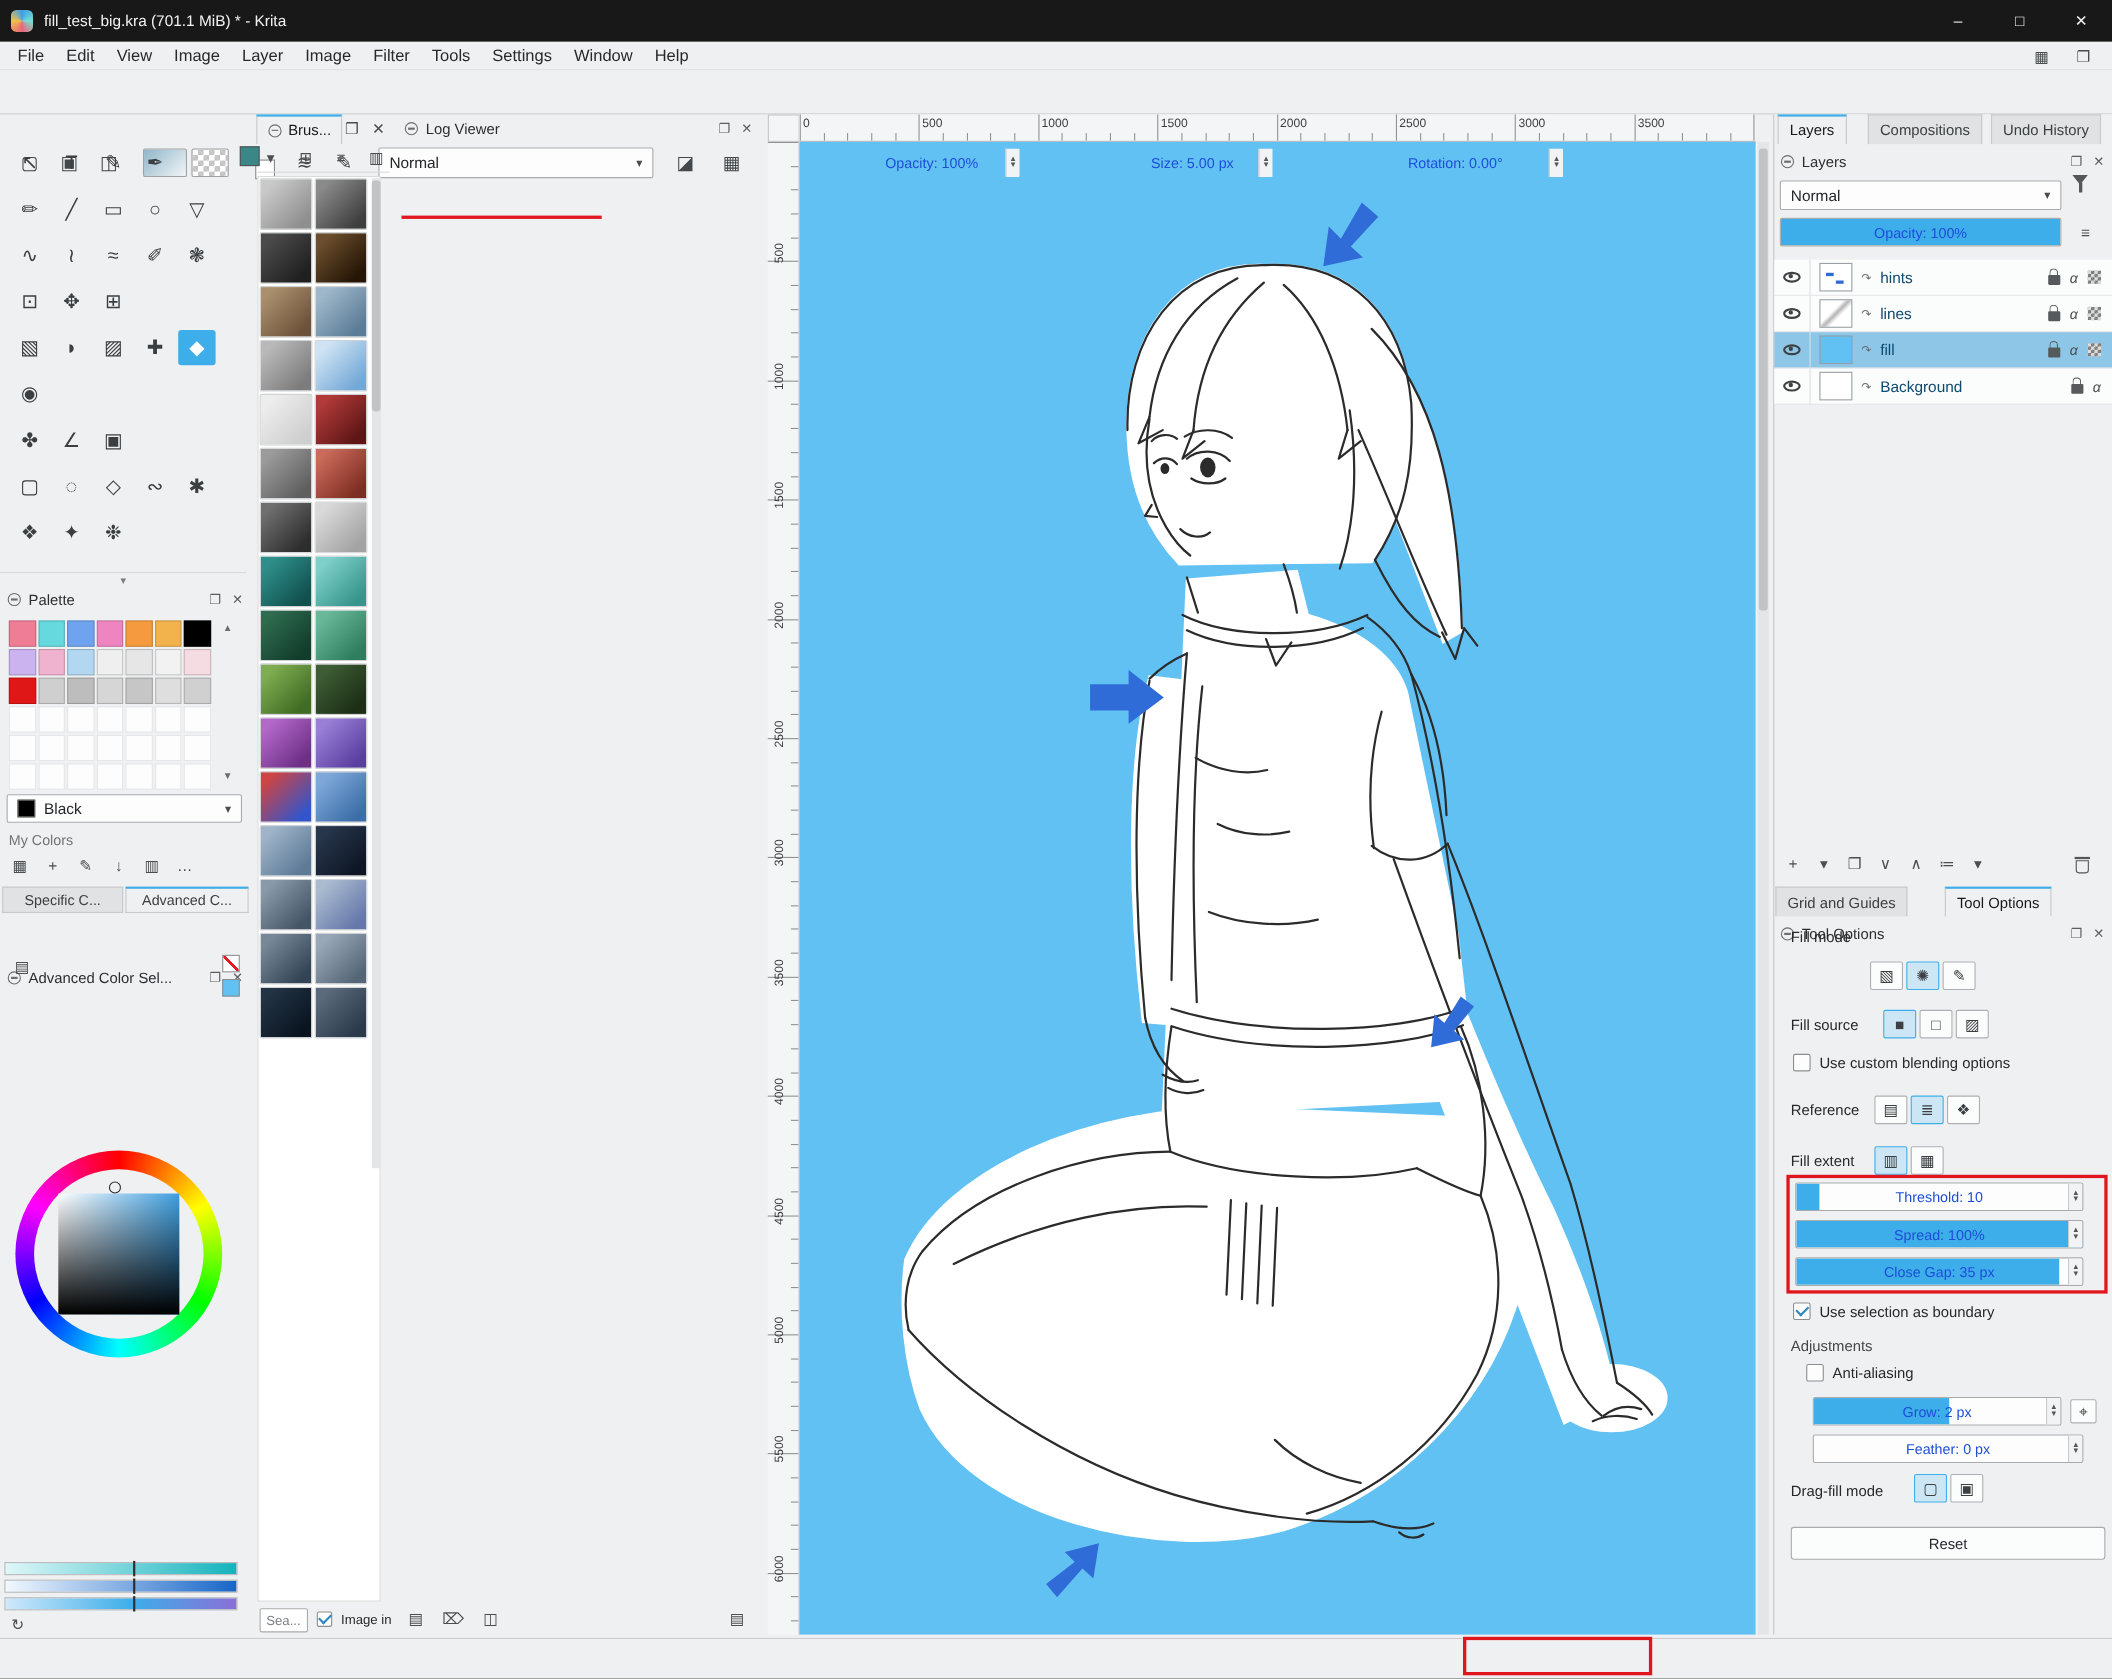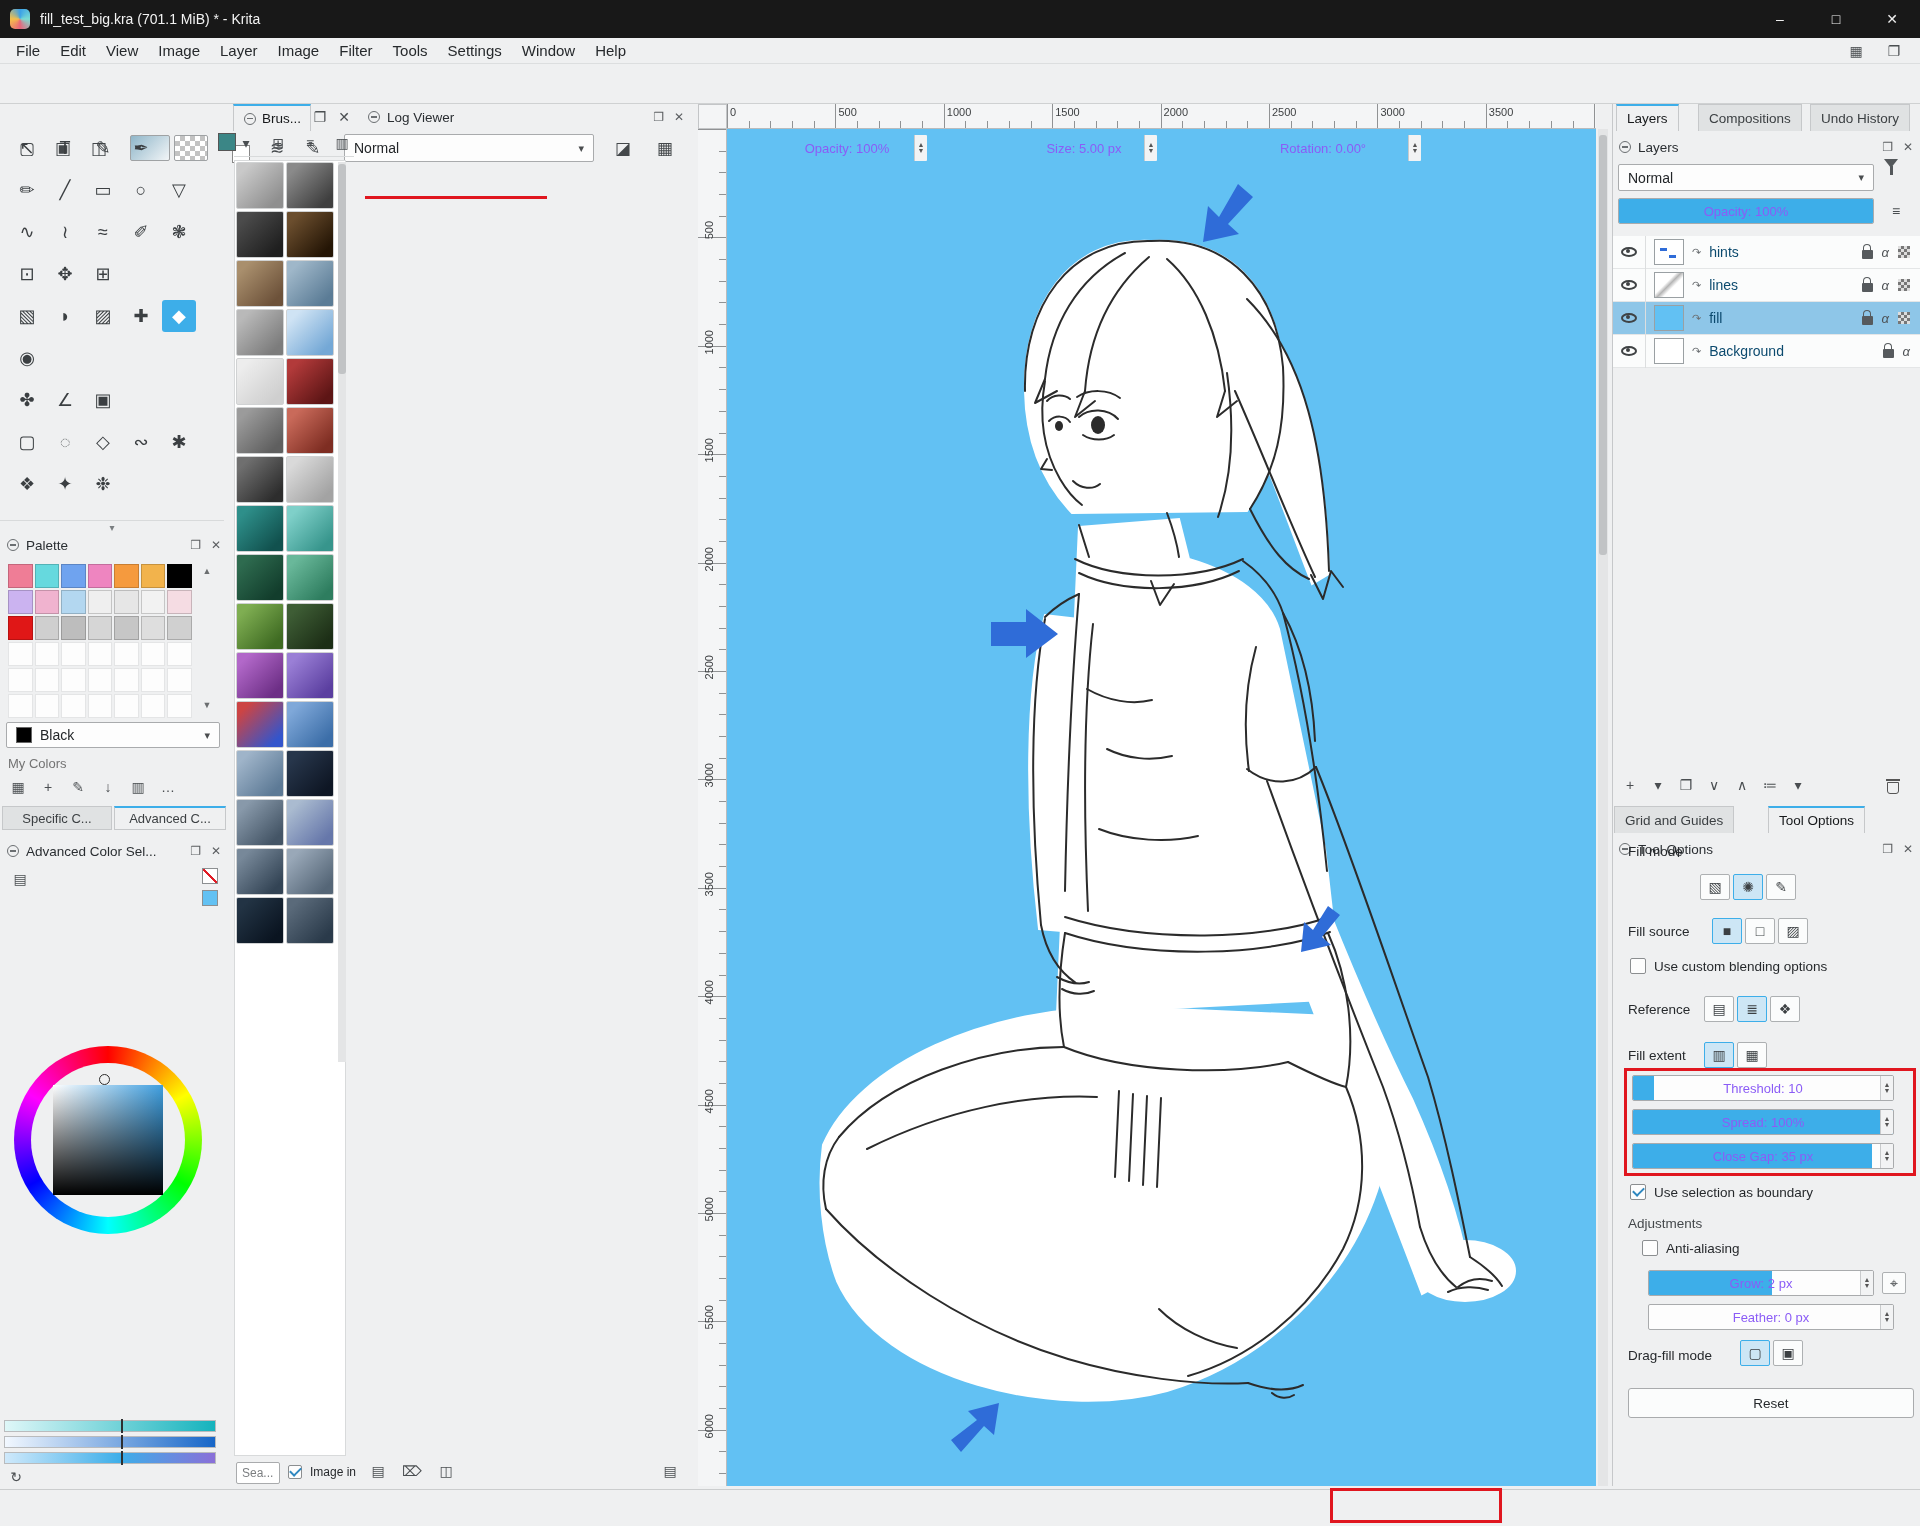--- a/index.html
+++ b/index.html
@@ -33,21 +33,21 @@
            background-size:10px 10px;background-position:0 0,5px 5px}
   .fgbg{position:absolute;left:218px;top:69px;width:32px;height:30px}
   .fgbg .fgc{position:absolute;left:0;top:0;width:18px;height:18px;background:#3b8686;border:1px solid #555;z-index:2}
   .fgbg .bgc{position:absolute;right:0;bottom:0;width:18px;height:18px;background:#fff;border:1px solid #888}
   .dropdown{position:absolute;background:#fdfdfd;border:1px solid #a9abad;border-radius:2px;display:flex;
     align-items:center;padding:0 9px;font-size:14px;color:#232629}
   .dropdown::after{content:"▾";margin-left:auto;font-size:11px;color:#4a4d4f}
   .kslider{position:absolute;background:#fdfdfd;border:1px solid #a9abad;border-radius:2px;overflow:hidden}
   .kslider .fill{position:absolute;left:0;top:0;bottom:0;background:var(--accent,#3daee9);z-index:0}
   .kslider .lbl{position:relative;z-index:1;display:flex;align-items:center;justify-content:center;height:100%;
-    font-size:13px;color:#8b5cf6;}
+    font-size:13px;color:#1d4ed8;}
   .kslider .spin{position:absolute;right:0;top:0;bottom:0;width:13px;z-index:2;background:#f2f3f4;
     border-left:1px solid #c8cacc;display:flex;flex-direction:column;align-items:center;justify-content:center;
     font-size:7px;line-height:6px;color:#555}
   .kslider .spin::before{content:"▲"}
   .kslider .spin::after{content:"▼"}
   .mini-swatch{position:absolute;border:1px solid #8c8f91;border-radius:2px}
 
   
   .docker-head{position:absolute;display:flex;align-items:center;gap:7px;padding:0 7px;height:26px;
     font-size:13.5px;color:#2a2e32}
@@ -382,21 +382,21 @@
       <span class="mini-btn">▦</span>
       <span class="mini-btn">+</span>
       <span class="mini-btn">✎</span>
       <span class="mini-btn">↓</span>
       <span class="mini-btn">▥</span>
       <span class="mini-btn">…</span>
     </div>
   <div class="tab2" style="left:2px;top:806px;width:110px">Specific C...</div>
   <div class="tab2 active" style="left:114px;top:806px;width:112px">Advanced C...</div>
 
-  <div class="docker-head" style="left:0;top:838px;width:228px">
+  <div class="docker-head" style="left:0;top:876px;width:228px">
     <span class="dk-ic"></span>
     <span>Advanced Color Sel...</span>
     <span class="dh-icons">
       <span>❐</span>
       <span>✕</span>
     </span>
   </div>
   <span class="mini-btn abs" style="left:8px;top:868px">▤</span>
   <span class="nocolor"></span>
   <span class="abs" style="left:202px;top:890px;width:16px;height:16px;background:var(--canvas-blue,#62c1f3);border:1px solid #8c8f91"></span>

